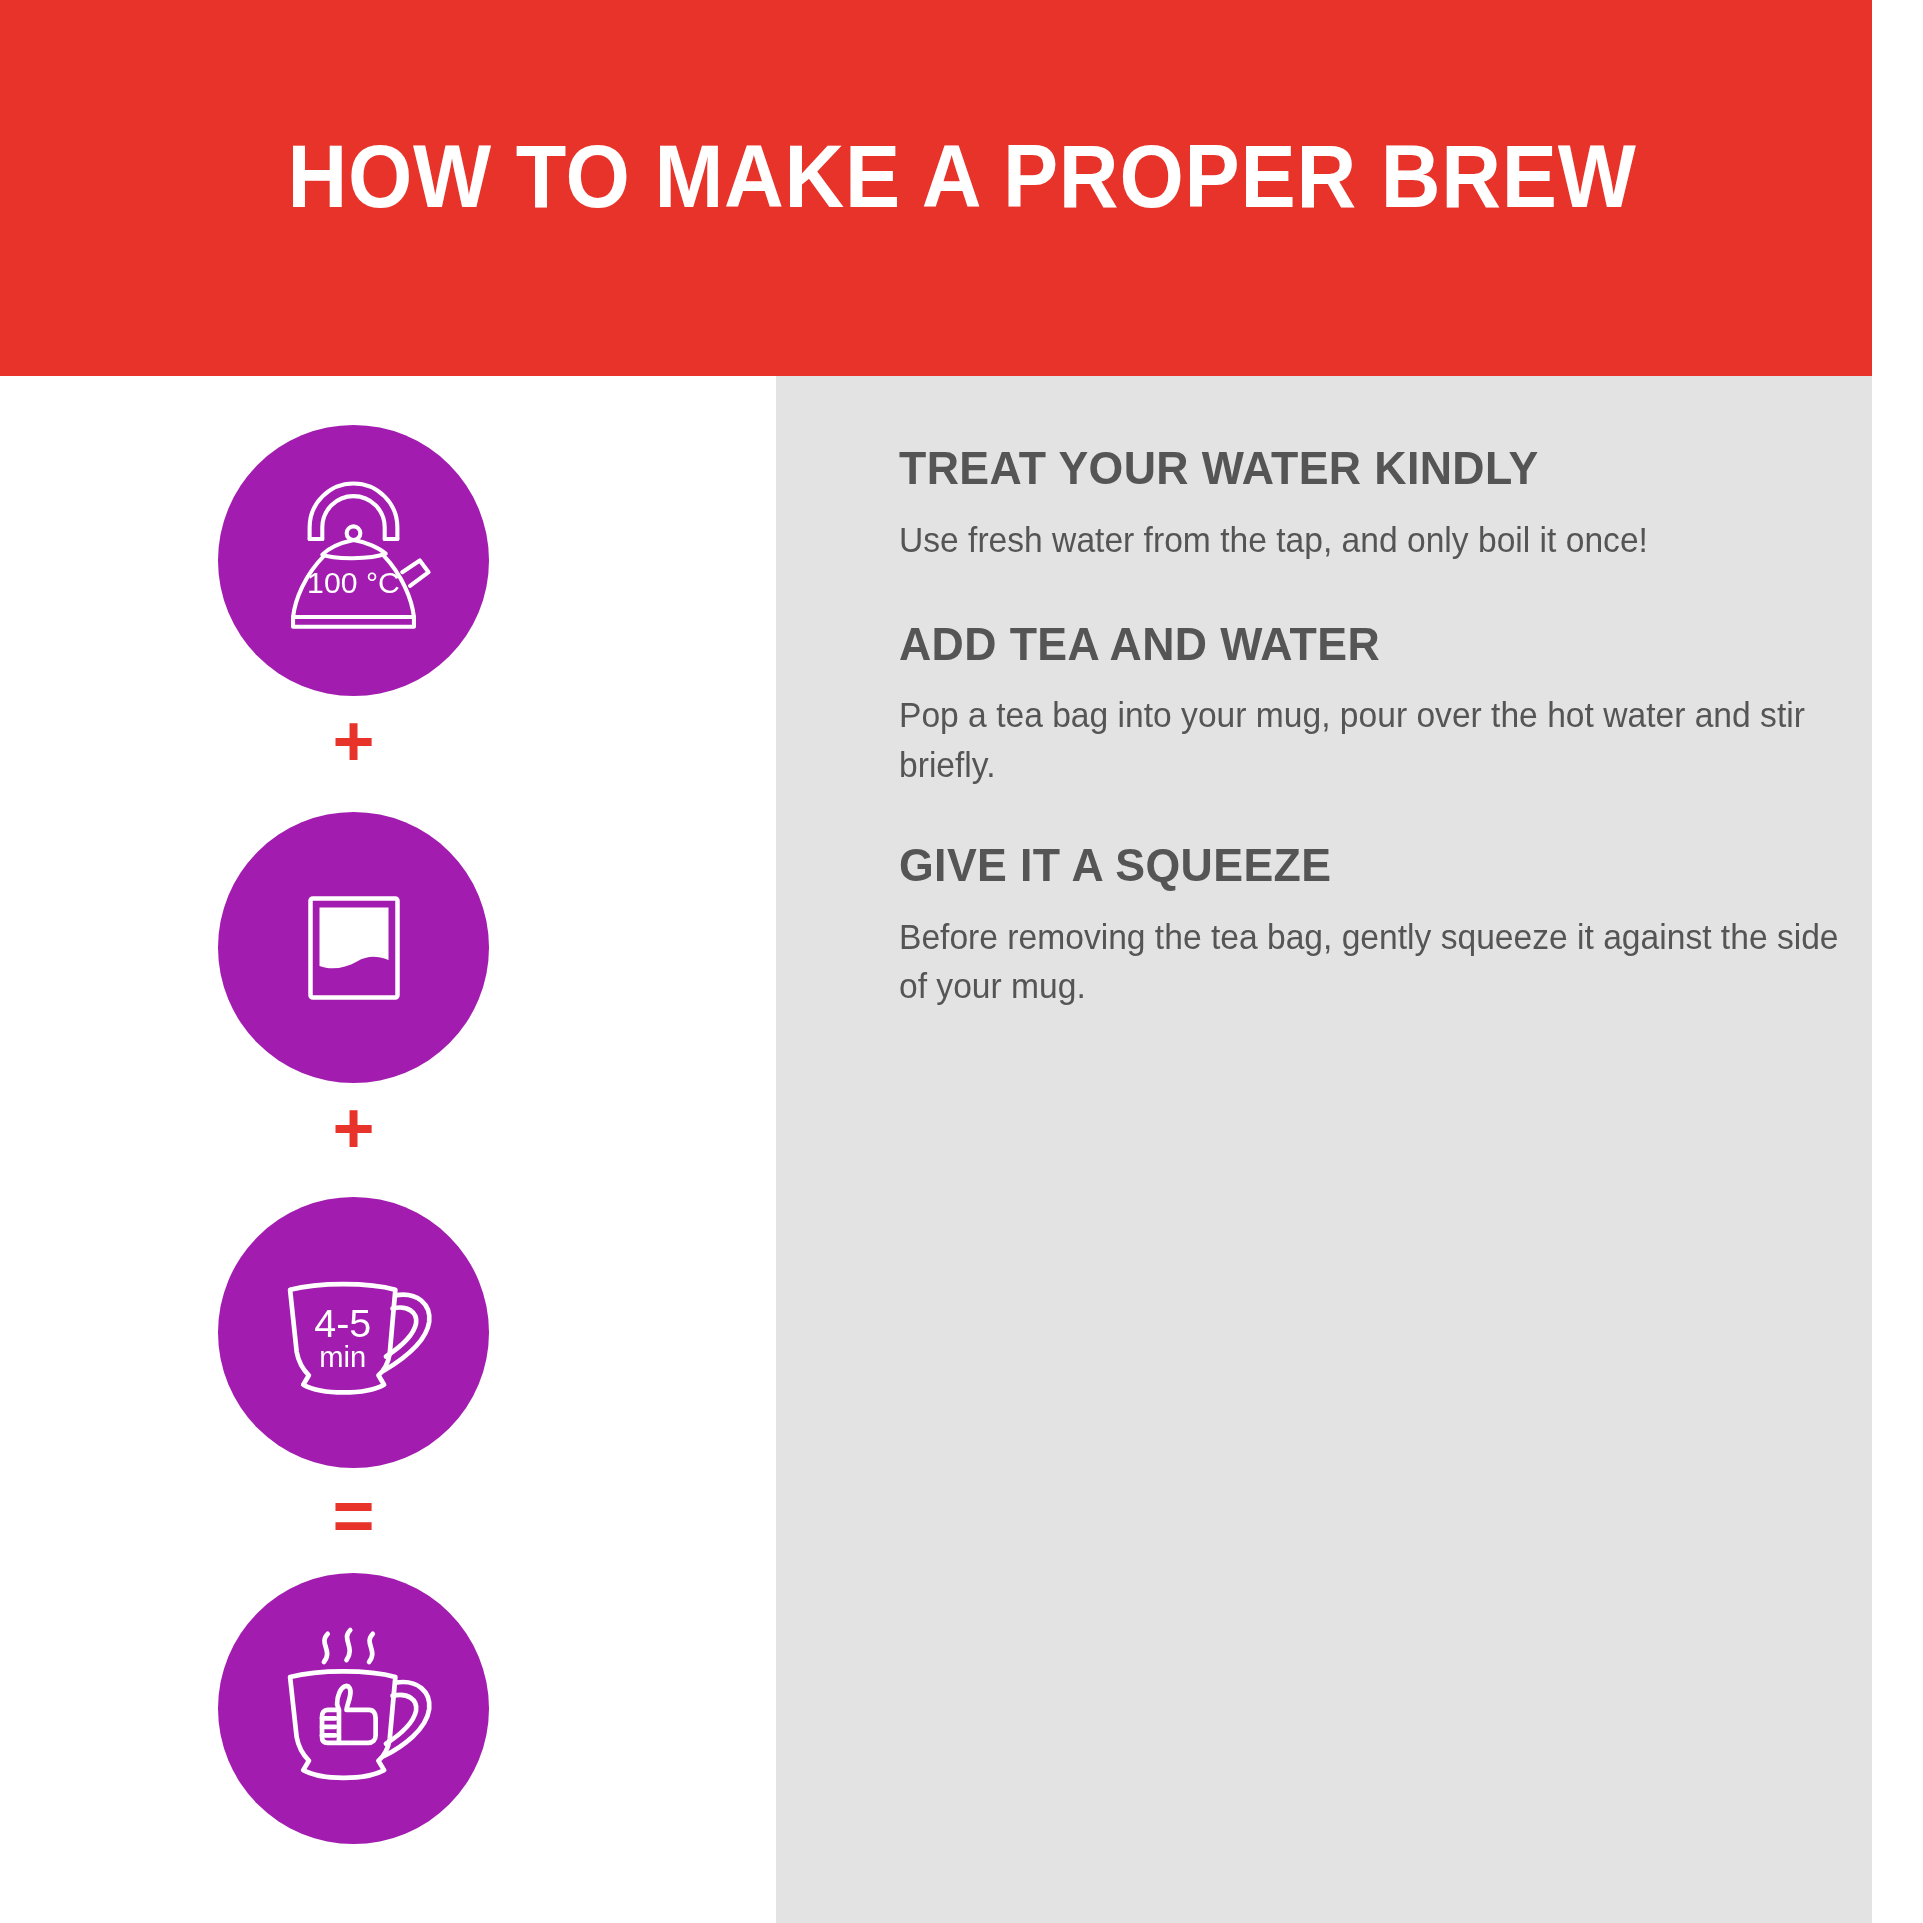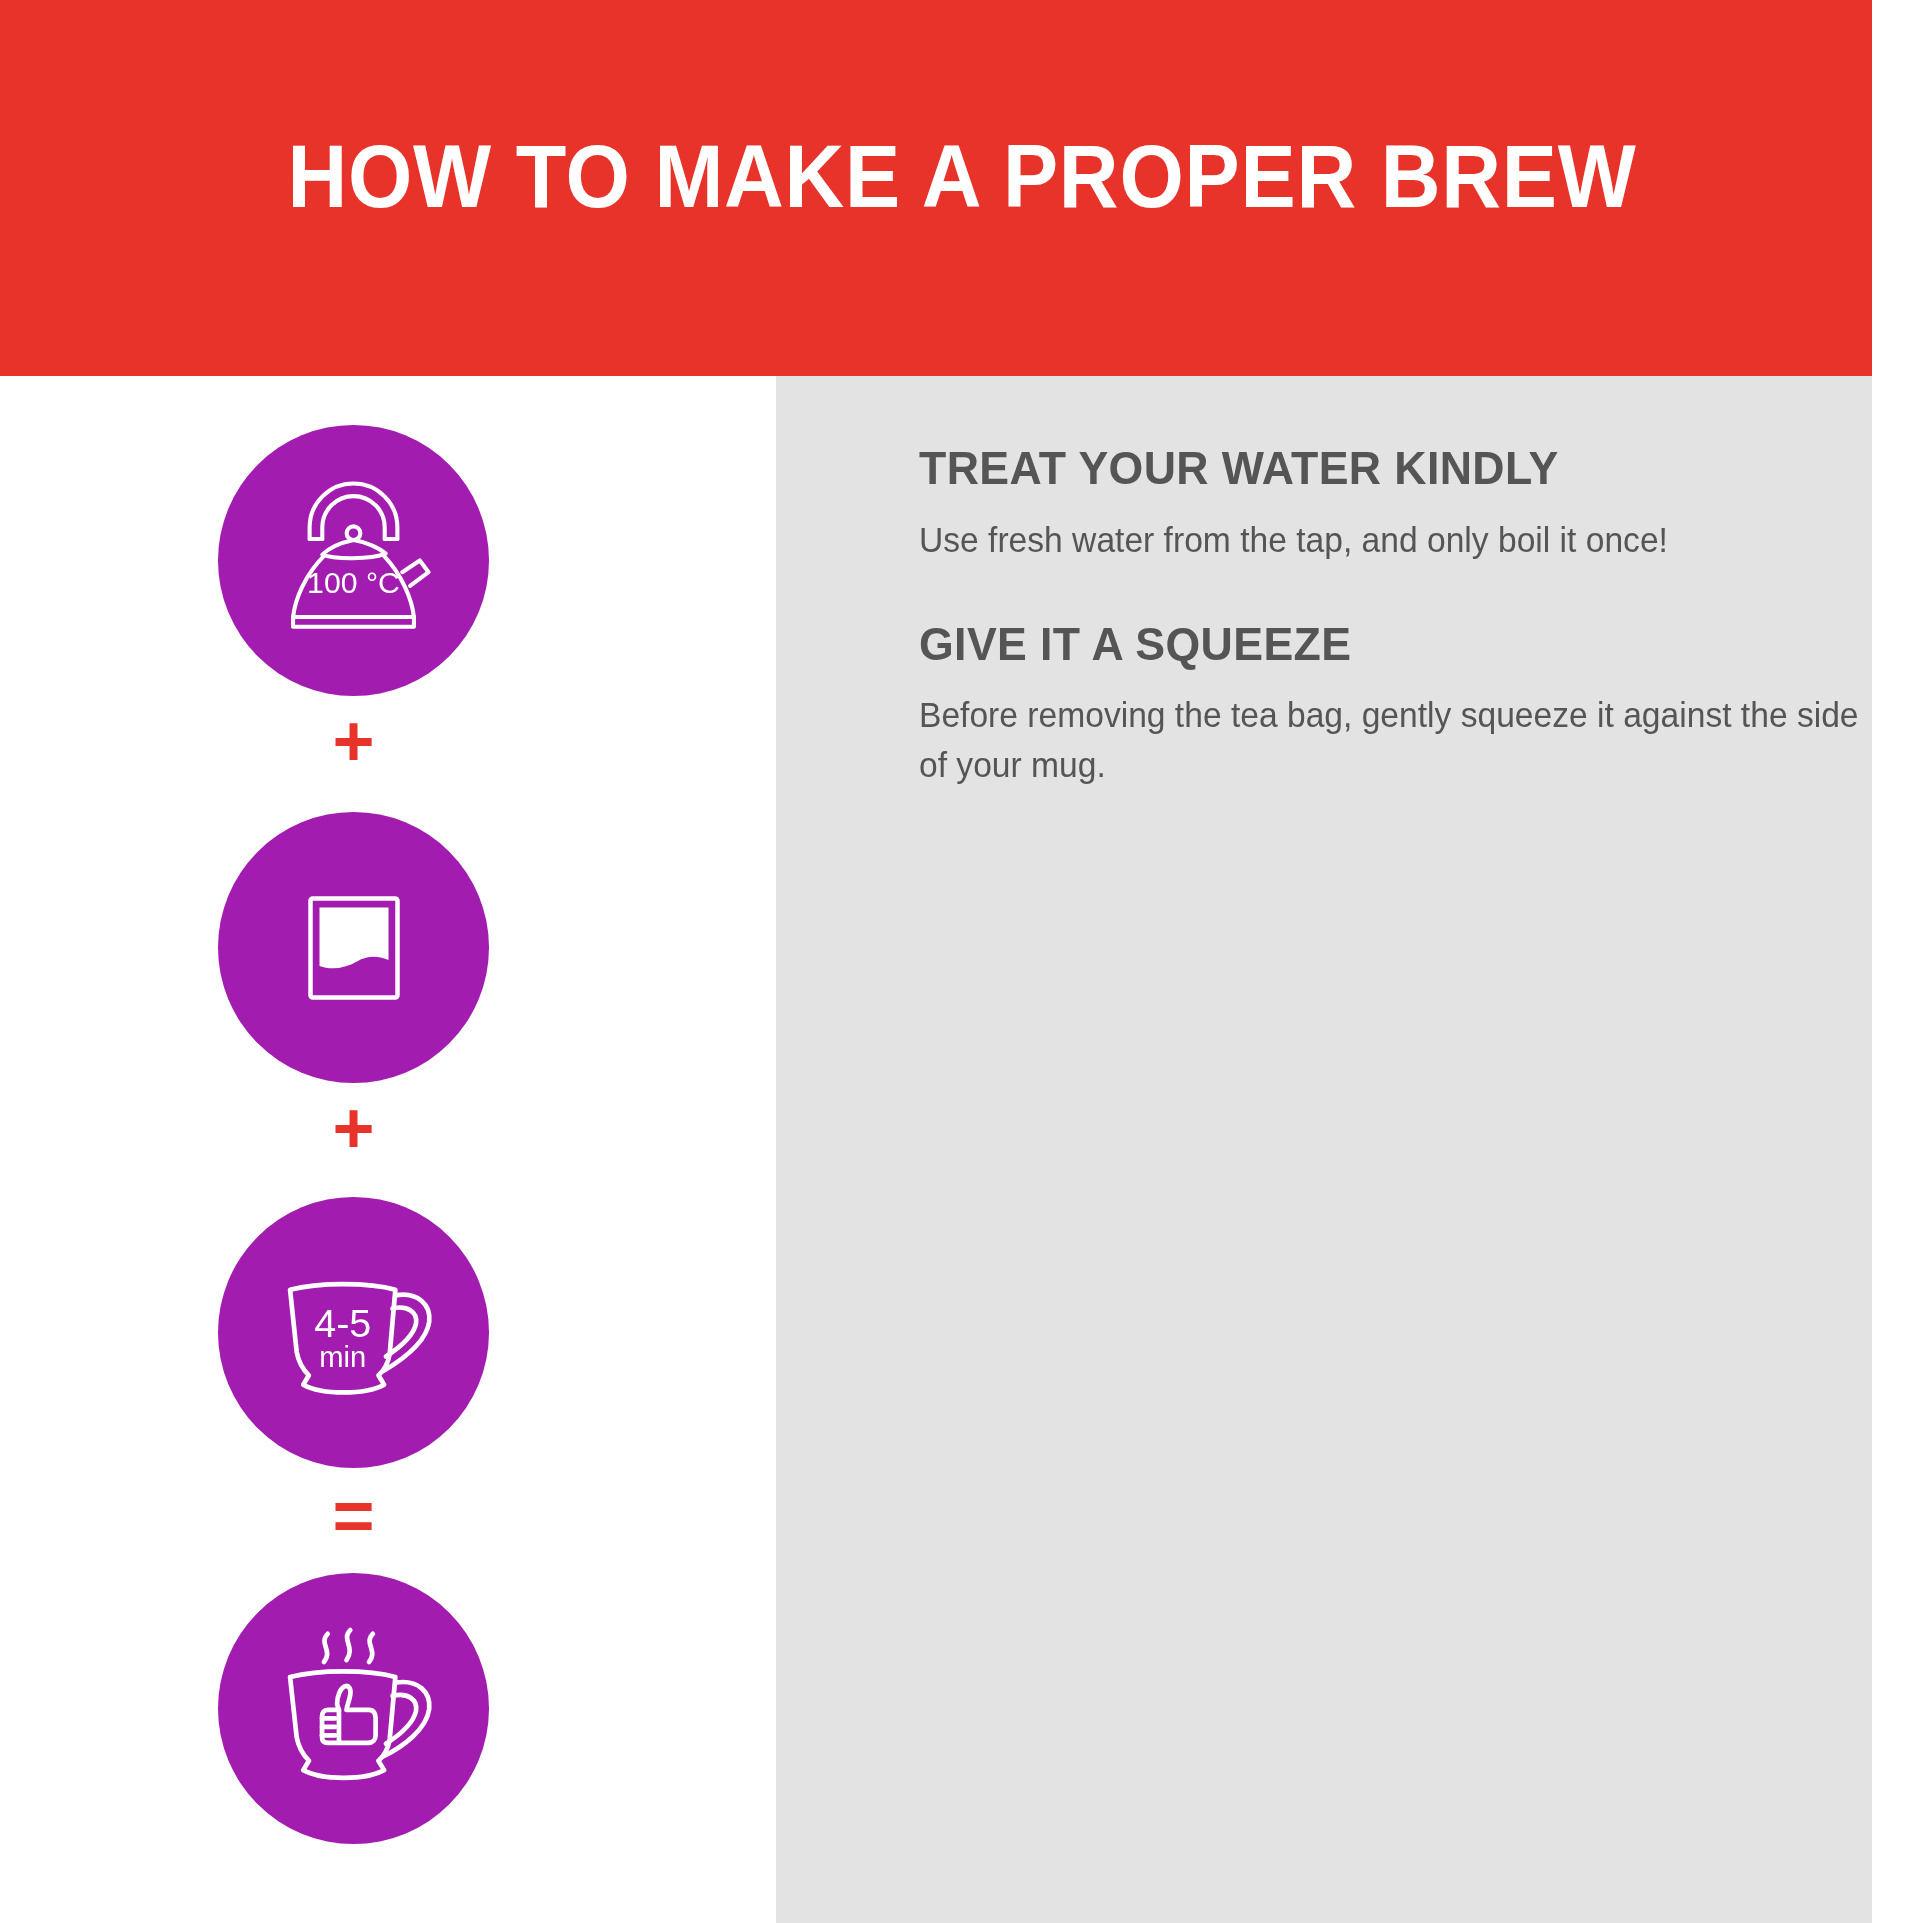--- a/index.html
+++ b/index.html
@@ -126,21 +126,20 @@
   #circle-timer    { top: 791px; }
   #conn-equals     { top: 1075px; }
   #circle-enjoy    { top: 1167px; }
 
   
   #steps {
     position: absolute;
     left: 899px;
     top: 443px;
     width: 969px;
-    margin-left: 20px;
   }
   .step { margin-bottom: 42px; }
   .step:last-child { margin-bottom: 0; }
   .step-title {
     color: #555555;
     font-size: 47px;
     font-weight: bold;
     line-height: 1.05;
     letter-spacing: 0.4px;
     margin: 0 0 22.5px 0;
@@ -276,20 +275,24 @@
 
   </div>
 
   <div id="steps">
 
     <div class="step" id="step-1">
       <h2 class="step-title">TREAT YOUR WATER KINDLY</h2>
       <p class="step-body">Use fresh water from the tap, and only boil it once!</p>
     </div>
 
+    <div class="step" id="step-2">
+      <h2 class="step-title">ADD TEA AND WATER</h2>
+      <p class="step-body">Pop a tea bag into your mug, pour over the hot water and stir briefly.</p>
+    </div>
 
 
     <div class="step" id="step-4">
       <h2 class="step-title">GIVE IT A SQUEEZE</h2>
       <p class="step-body">Before removing the tea bag, gently squeeze it against the side of your mug.</p>
     </div>
 
 
   </div>
 

